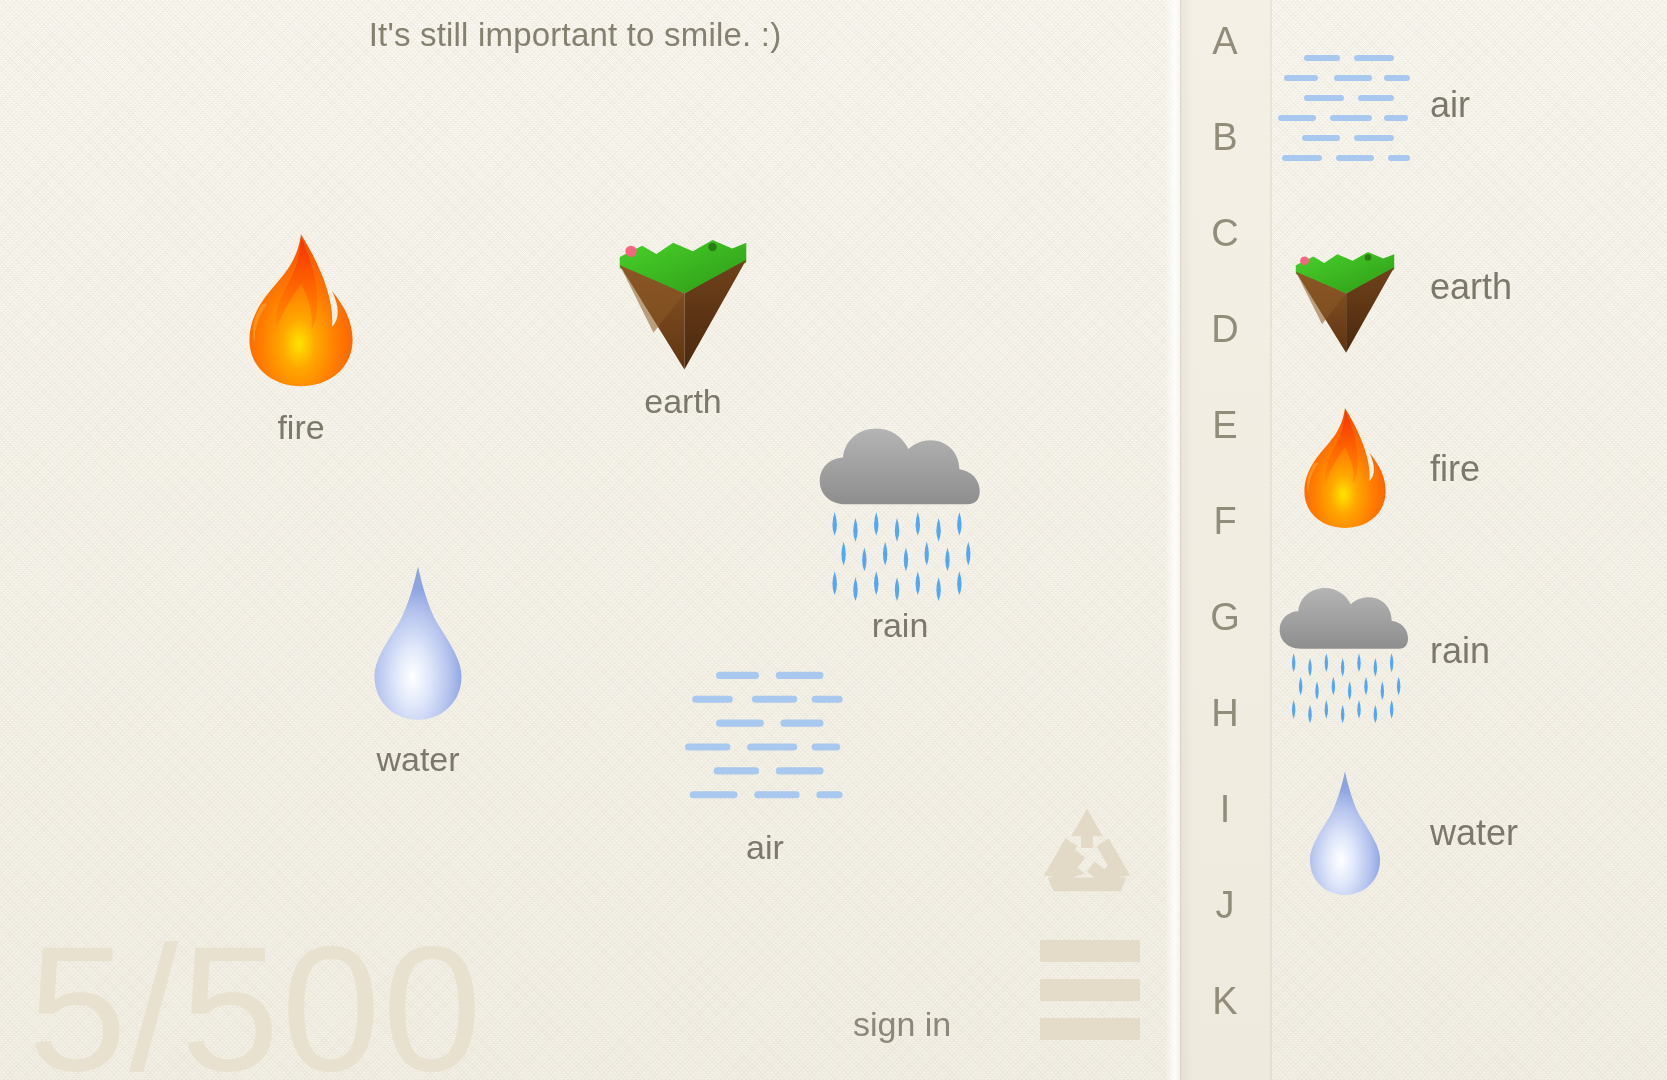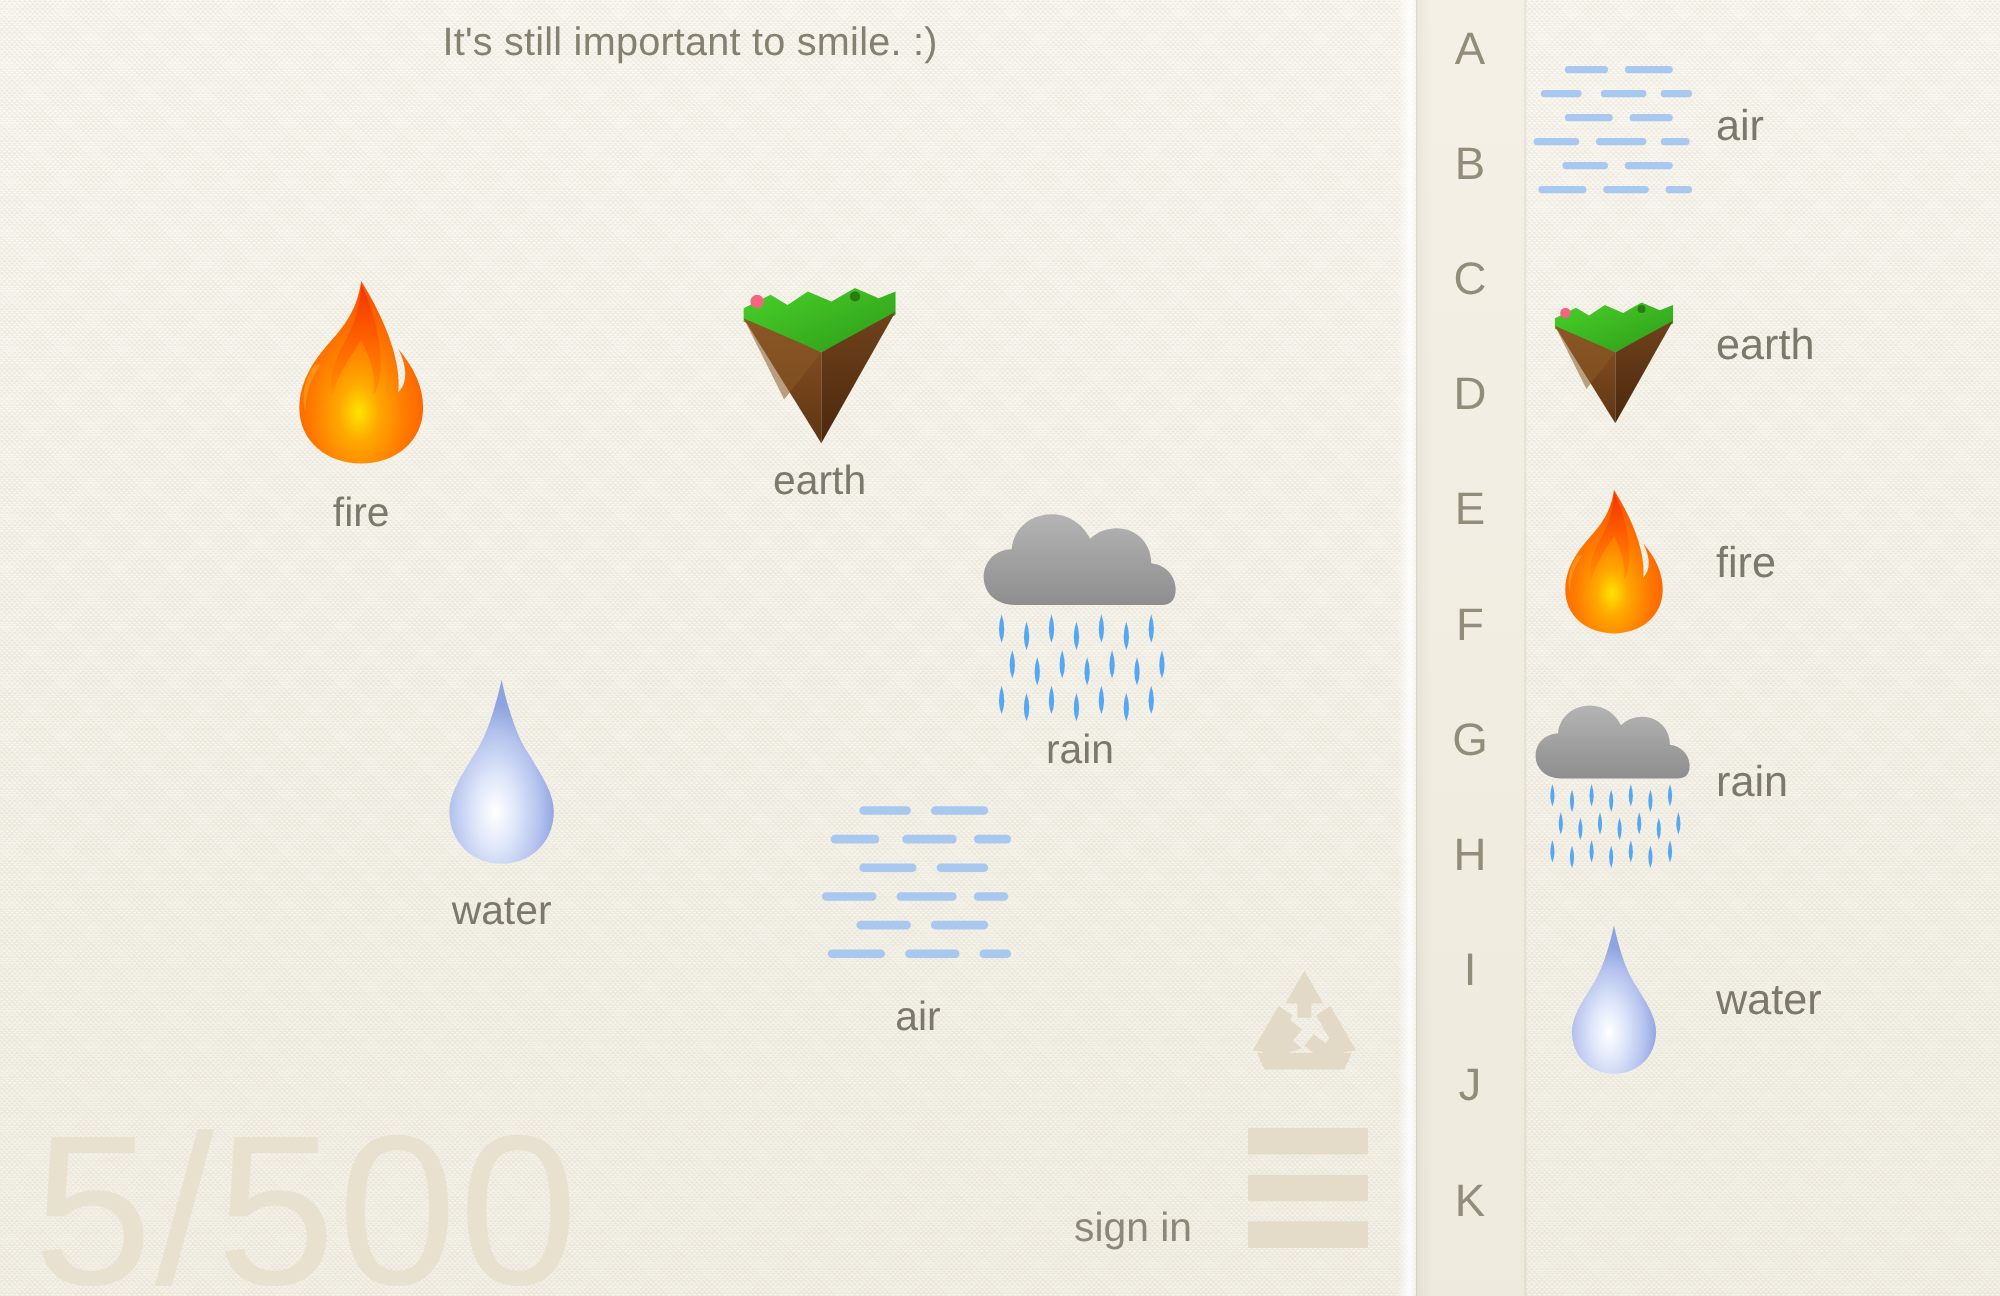--- a/index.html
+++ b/index.html
@@ -75,21 +75,21 @@
     font-weight: 300;
     color: #e8e1cf;
     letter-spacing: 2px;
     line-height: 1;
     user-select: none;
   }
 
   
   .signin {
     position: absolute;
-    left: 895px;
+    left: 853px;
     top: 1024px;
     transform: translateY(-50%);
     font-size: 34px;
     color: #8c8778;
     cursor: pointer;
   }
   .recycle {
     position: absolute;
     left: 1038px;
     top: 800px;

